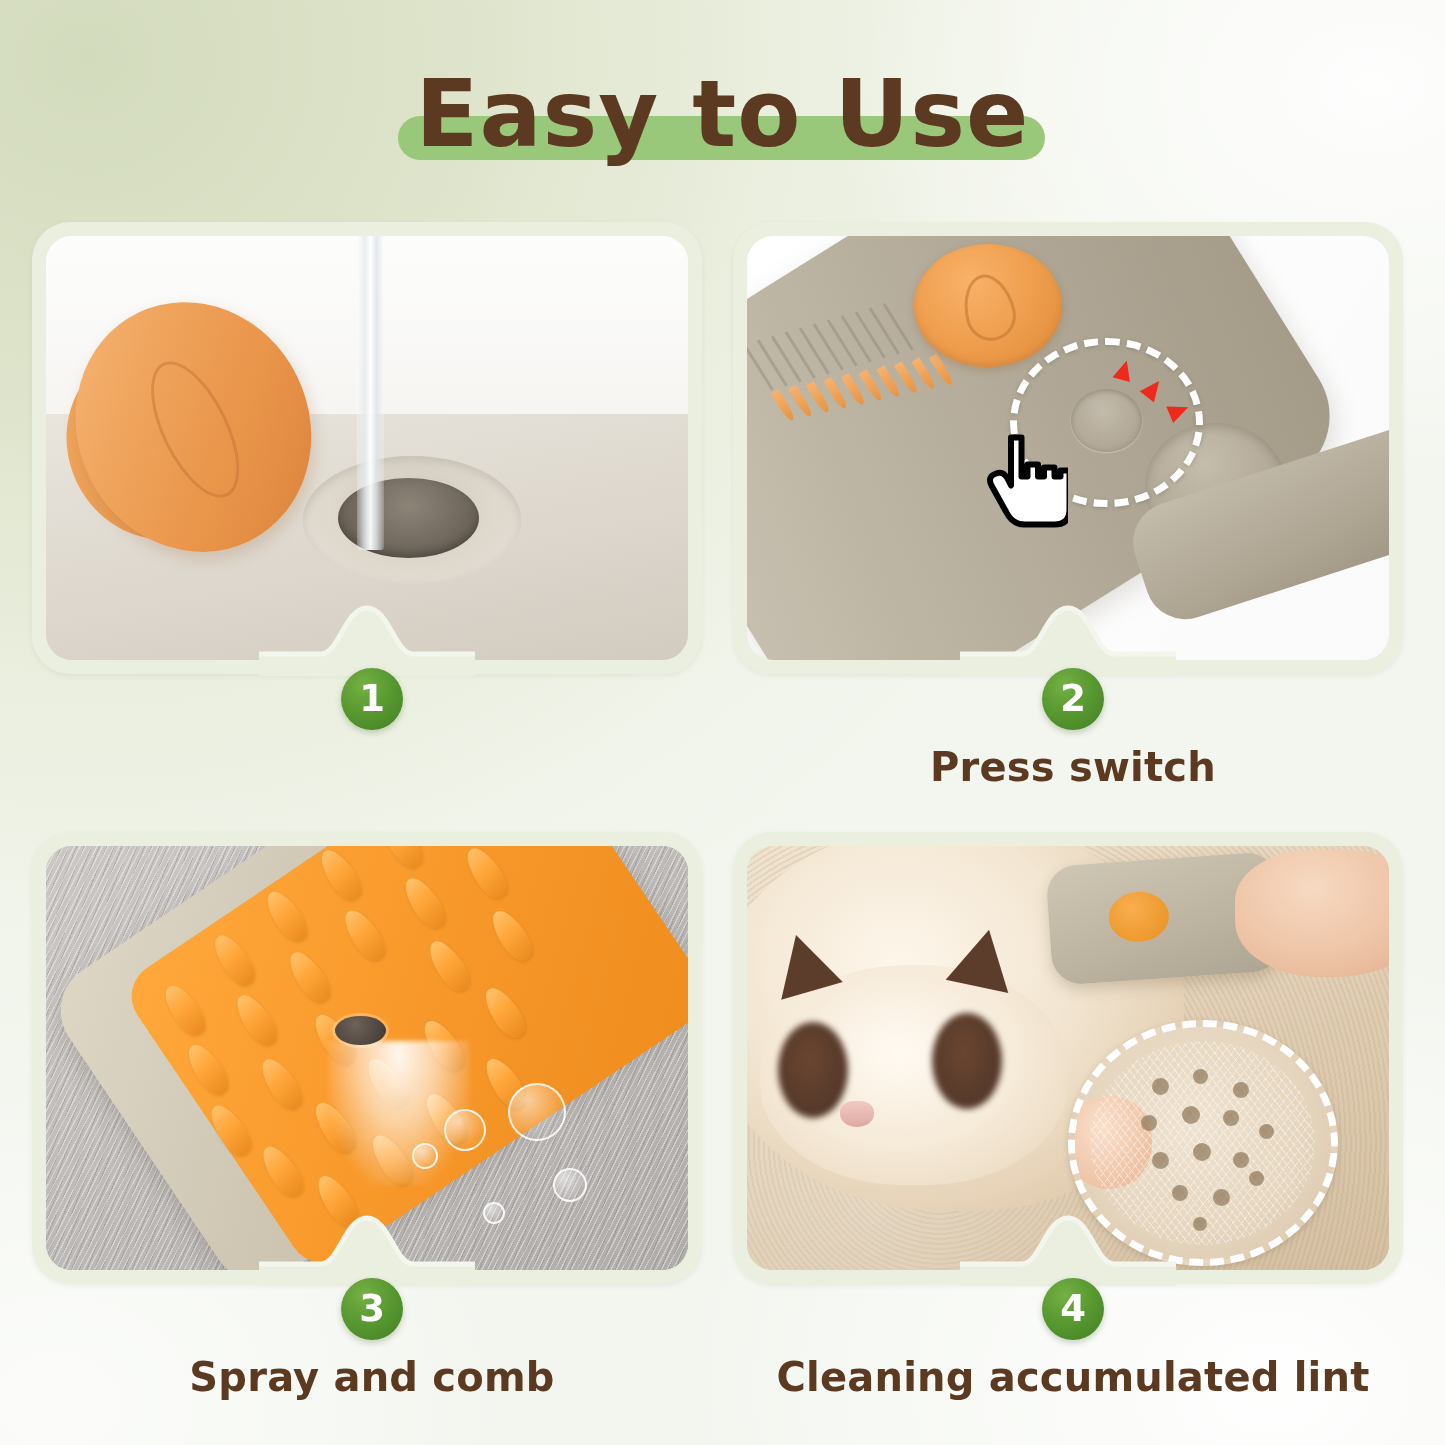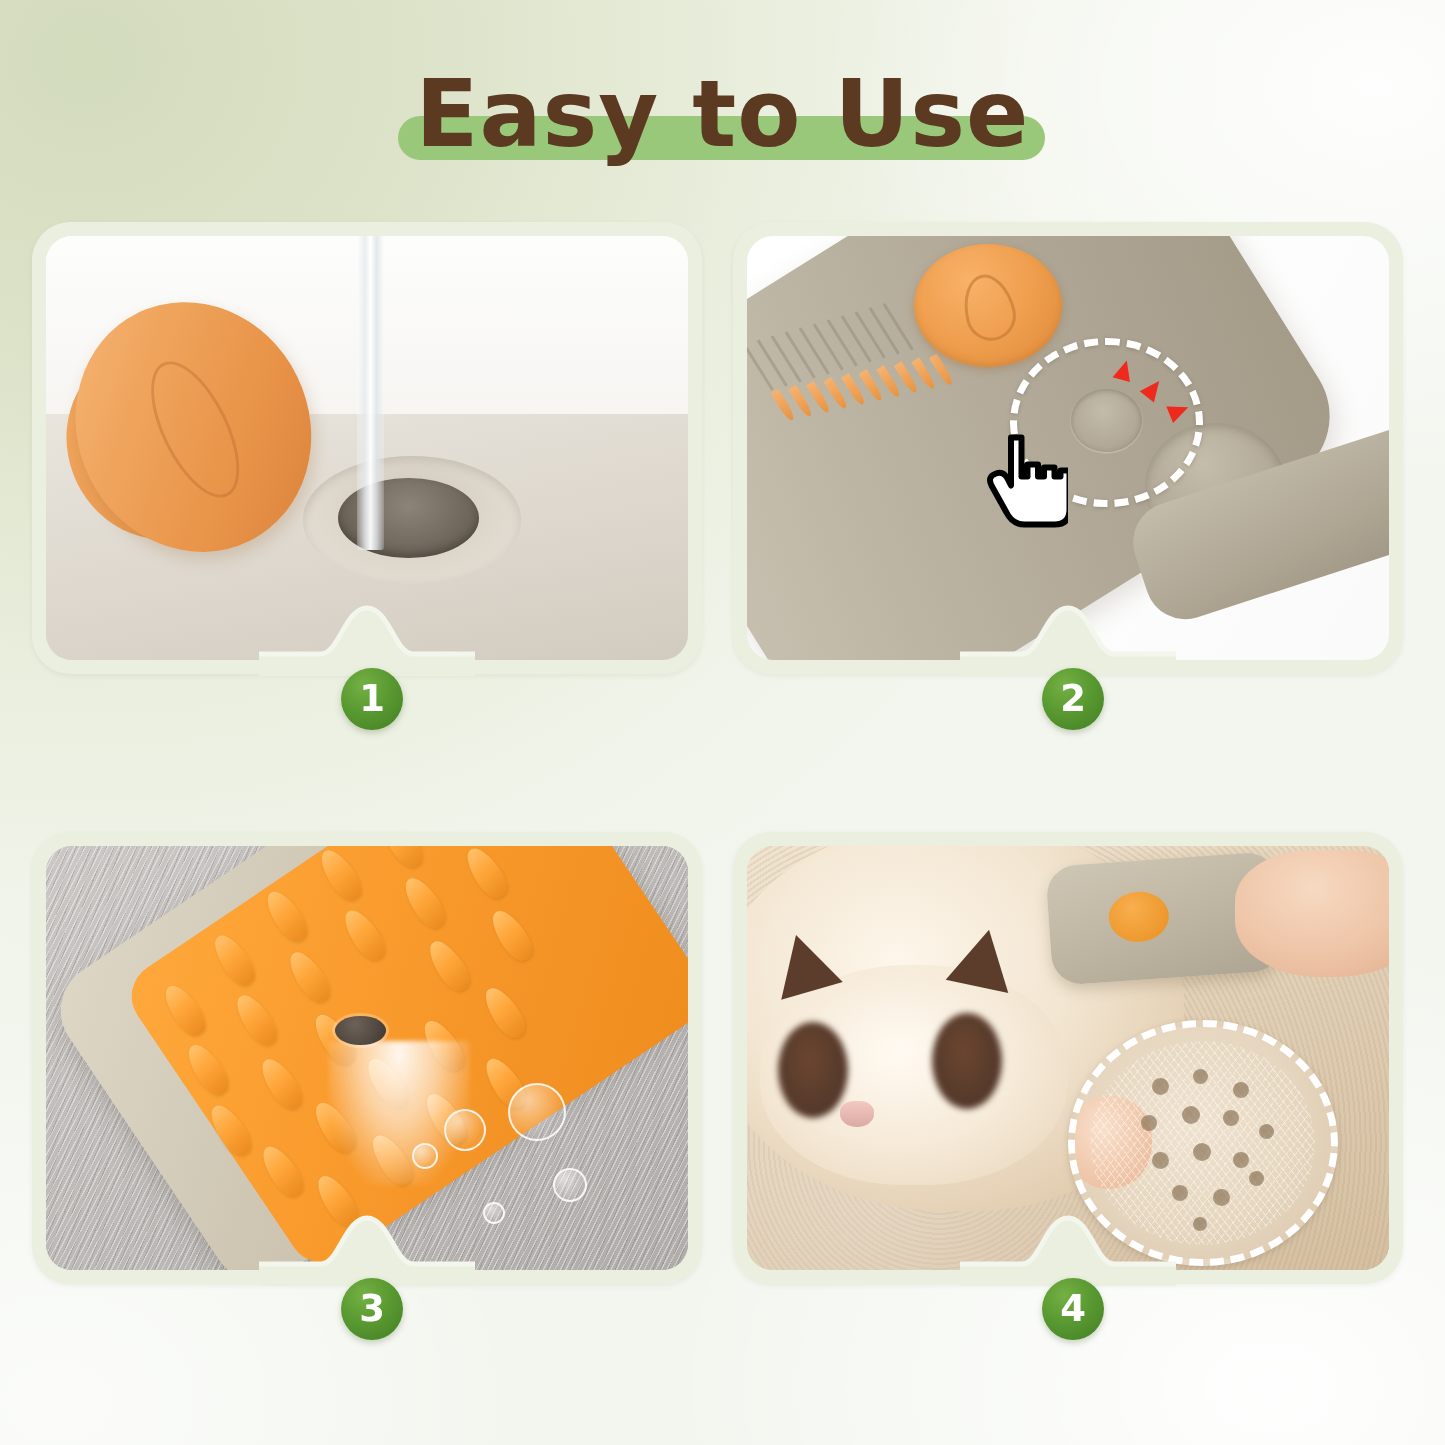--- a/index.html
+++ b/index.html
@@ -422,20 +422,21 @@
         <div class="notch">
           <svg viewBox="0 0 216 74" preserveAspectRatio="none">
             <path d="M0,74 L0,52 C34,52 48,52 62,52 C80,52 86,6 108,6 C130,6 136,52 154,52 C168,52 182,52 216,52 L216,74 Z" fill="#eaefe0"></path>
             <path d="M0,52 C34,52 48,52 62,52 C80,52 86,6 108,6 C130,6 136,52 154,52 C168,52 182,52 216,52" fill="none" stroke="#f3f6ec" stroke-width="5"></path>
           </svg>
         </div>
       </div>
       <div class="badge">
         <span>2</span>
       </div>
+      <div class="caption">Press switch</div>
     </div>
 
     <div class="cell">
       <div class="card">
         <div class="photo p3">
           <div class="fur"></div>
           <div class="head"></div>
           <div class="pad">
             <div class="spike" style="left:6%;top:8%"></div>
             <div class="spike" style="left:20%;top:4%"></div>
@@ -475,20 +476,21 @@
         <div class="notch">
           <svg viewBox="0 0 216 74" preserveAspectRatio="none">
             <path d="M0,74 L0,52 C34,52 48,52 62,52 C80,52 86,6 108,6 C130,6 136,52 154,52 C168,52 182,52 216,52 L216,74 Z" fill="#eaefe0"></path>
             <path d="M0,52 C34,52 48,52 62,52 C80,52 86,6 108,6 C130,6 136,52 154,52 C168,52 182,52 216,52" fill="none" stroke="#f3f6ec" stroke-width="5"></path>
           </svg>
         </div>
       </div>
       <div class="badge">
         <span>3</span>
       </div>
+      <div class="caption">Spray and comb</div>
     </div>
 
     <div class="cell">
       <div class="card">
         <div class="photo p4">
           <div class="rug"></div>
           <div class="catbody"></div>
           <div class="catface">
             <div class="ear" style="left:4%;top:-14%;transform:rotate(-16deg)"></div>
             <div class="ear" style="left:62%;top:-16%;transform:rotate(12deg)"></div>
@@ -521,16 +523,17 @@
         <div class="notch">
           <svg viewBox="0 0 216 74" preserveAspectRatio="none">
             <path d="M0,74 L0,52 C34,52 48,52 62,52 C80,52 86,6 108,6 C130,6 136,52 154,52 C168,52 182,52 216,52 L216,74 Z" fill="#eaefe0"></path>
             <path d="M0,52 C34,52 48,52 62,52 C80,52 86,6 108,6 C130,6 136,52 154,52 C168,52 182,52 216,52" fill="none" stroke="#f3f6ec" stroke-width="5"></path>
           </svg>
         </div>
       </div>
       <div class="badge">
         <span>4</span>
       </div>
+      <div class="caption">Cleaning accumulated lint</div>
     </div>
 
   </div>
 </div>
 
 </body></html>

